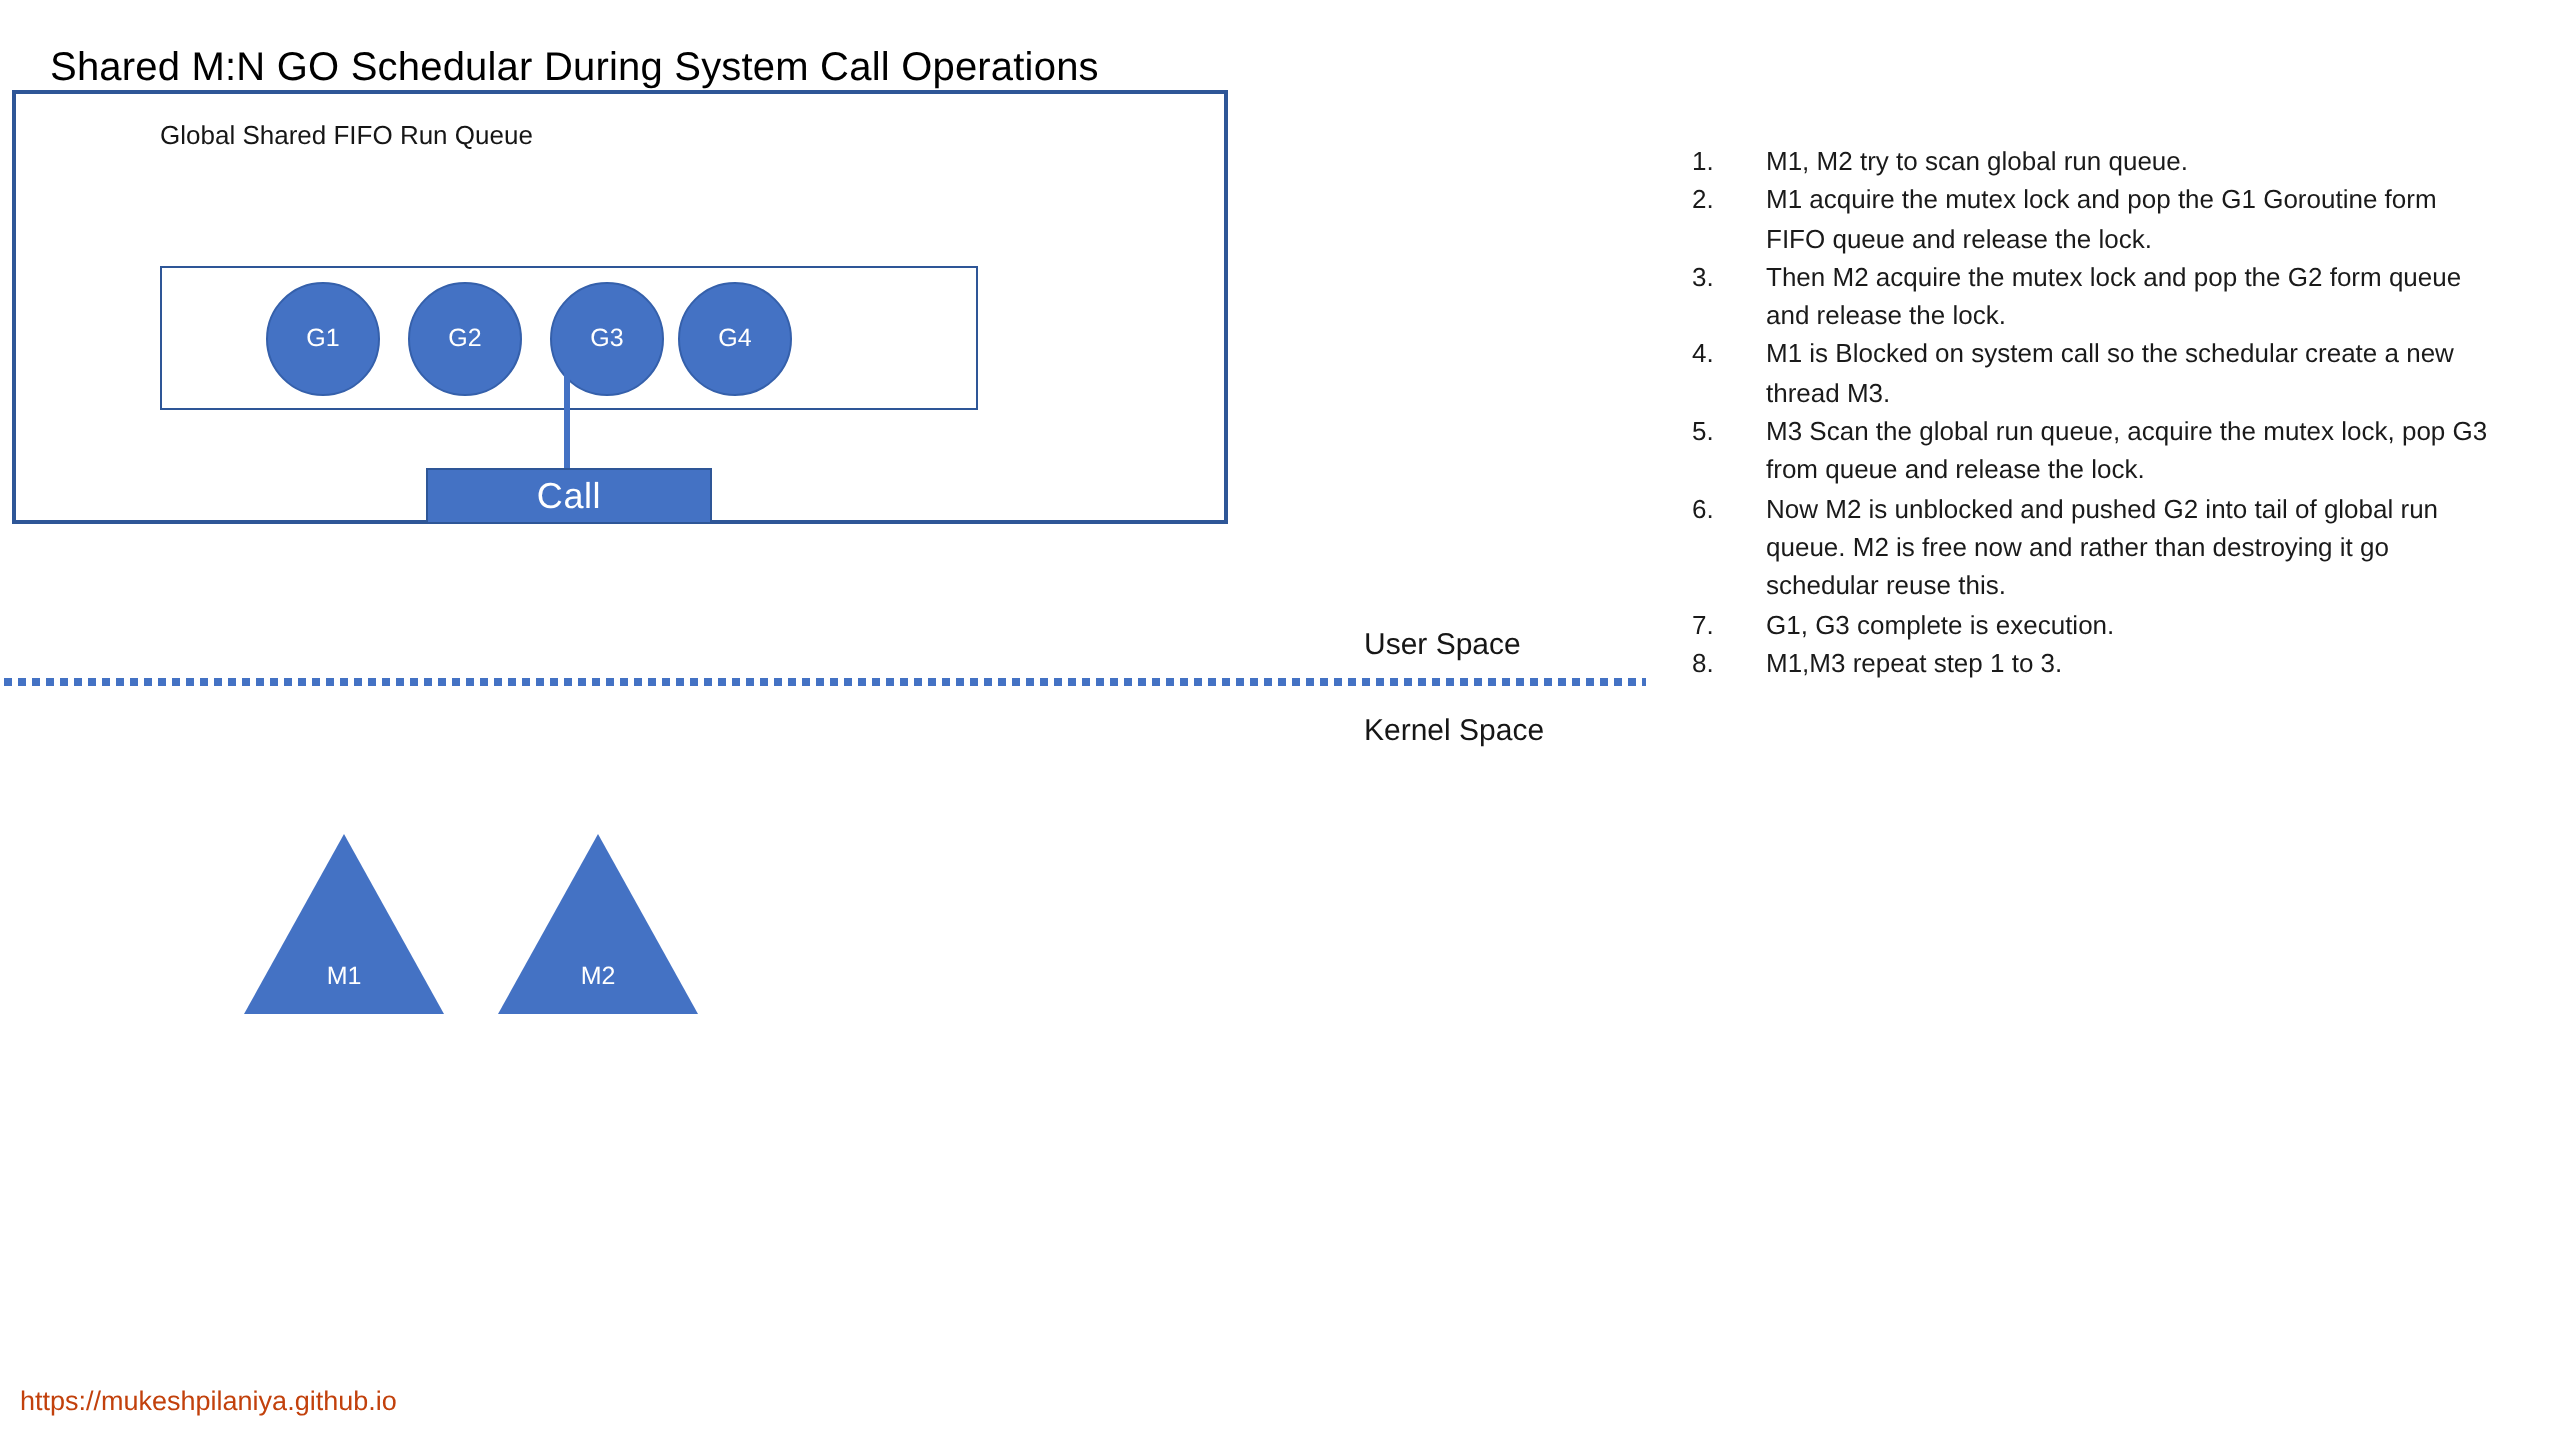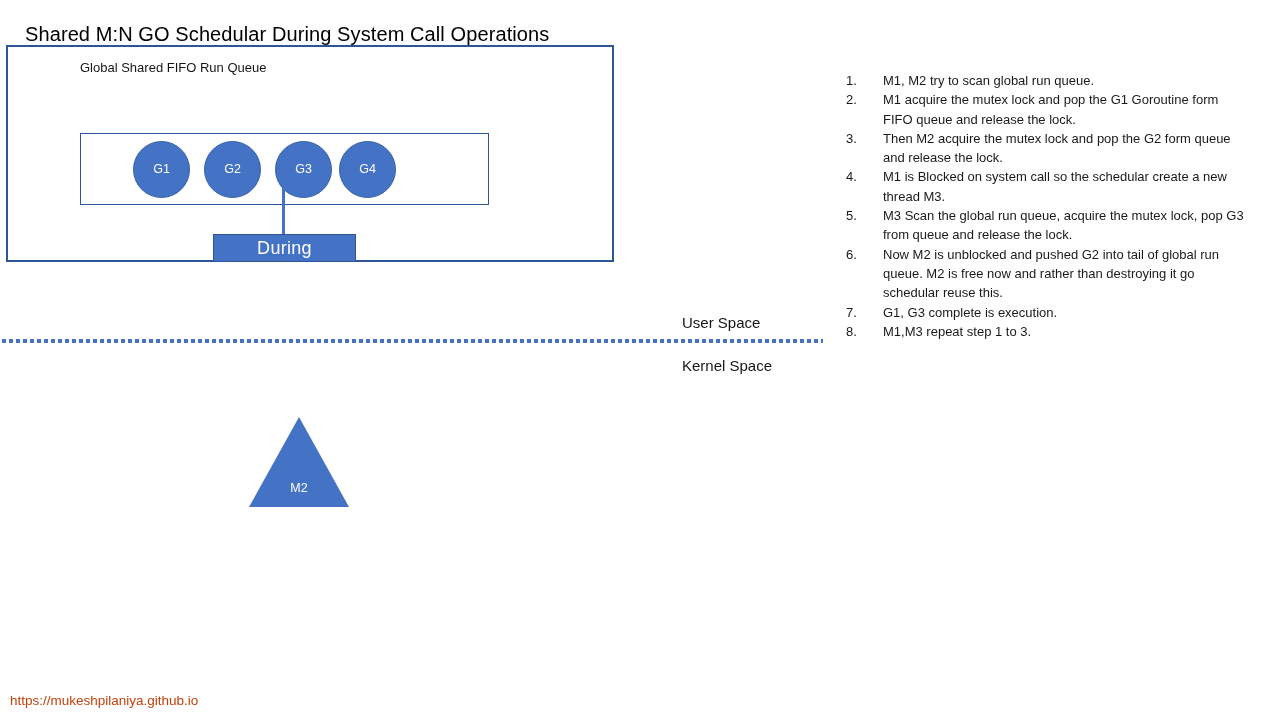--- a/index.html
+++ b/index.html
@@ -113,26 +113,27 @@
 
   <div class="inner-box">
     <div class="goroutine">G1</div>
     <div class="goroutine">G2</div>
     <div class="goroutine">G3</div>
     <div class="goroutine">G4</div>
   </div>
 
   <div class="connector"></div>
 
-  <div class="mutex">During</div>
+  <div class="mutex">Call</div>
 
   <div class="space-label user">User Space</div>
   <div class="divider"></div>
   <div class="space-label kernel">Kernel Space</div>
 
+  <div class="triangle m1">M1</div>
   <div class="triangle m2">M2</div>
 
   <div class="steps">
   <div class="step">
     <span class="step-num">1.</span>
     <span class="step-text">M1, M2 try to scan global run queue.</span>
   </div>
 
   <div class="step">
     <span class="step-num">2.</span>

